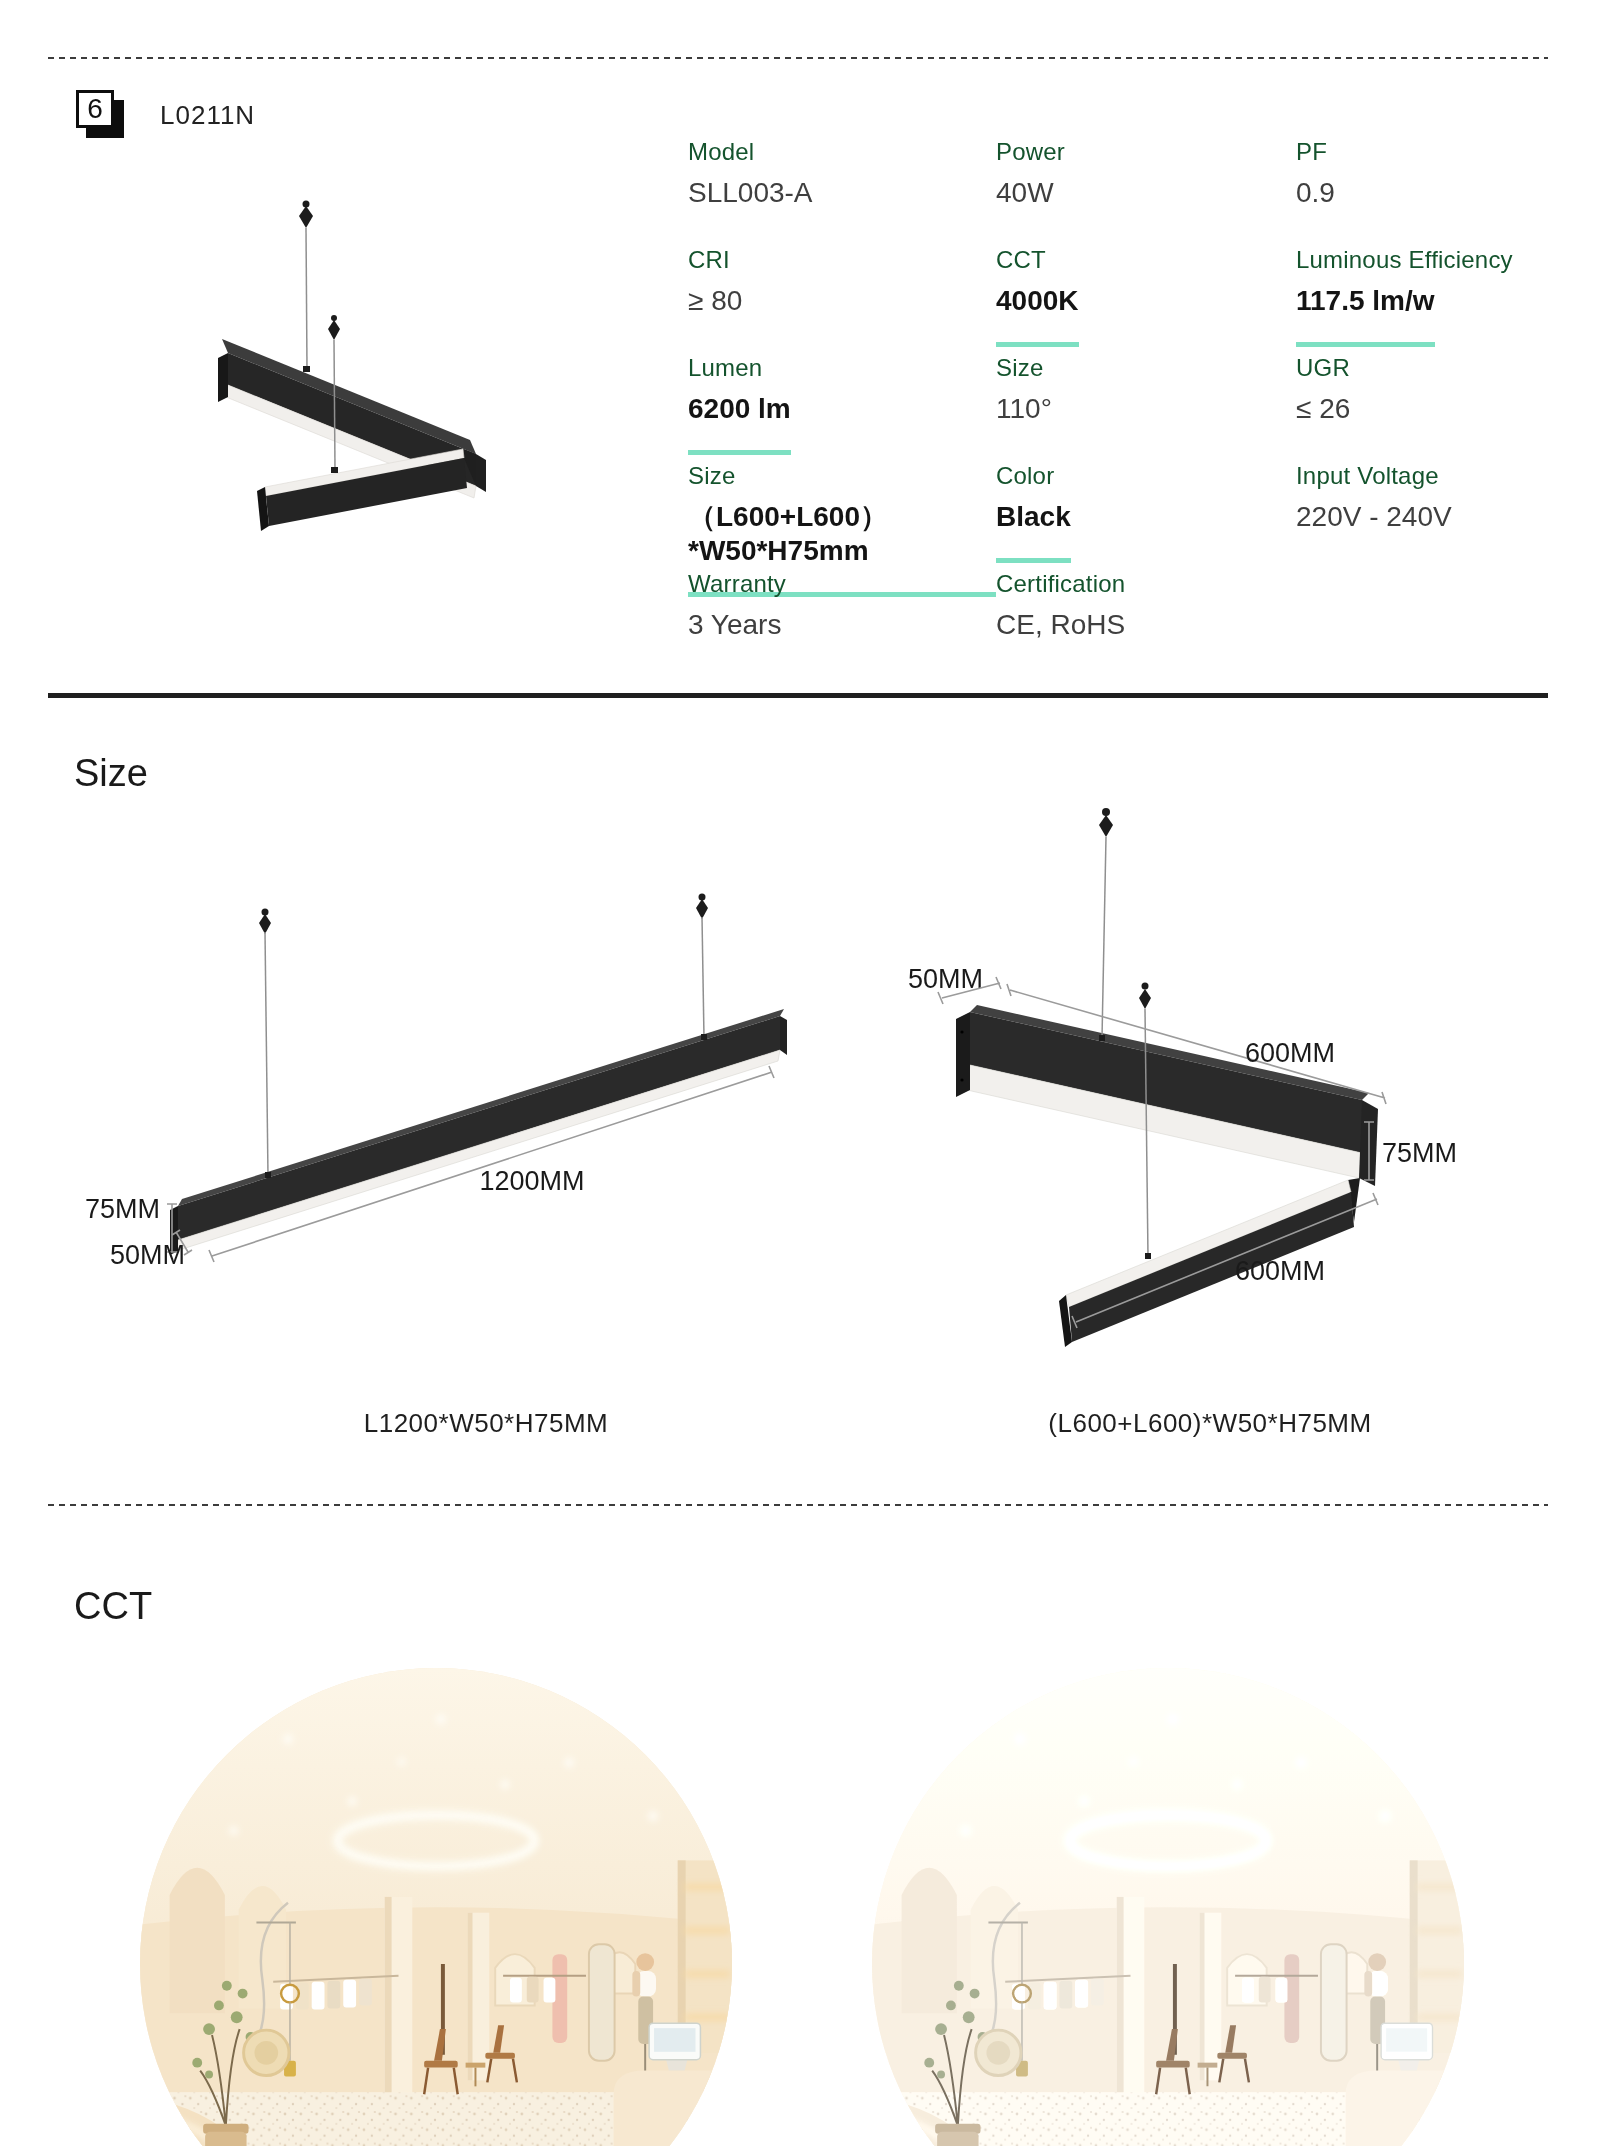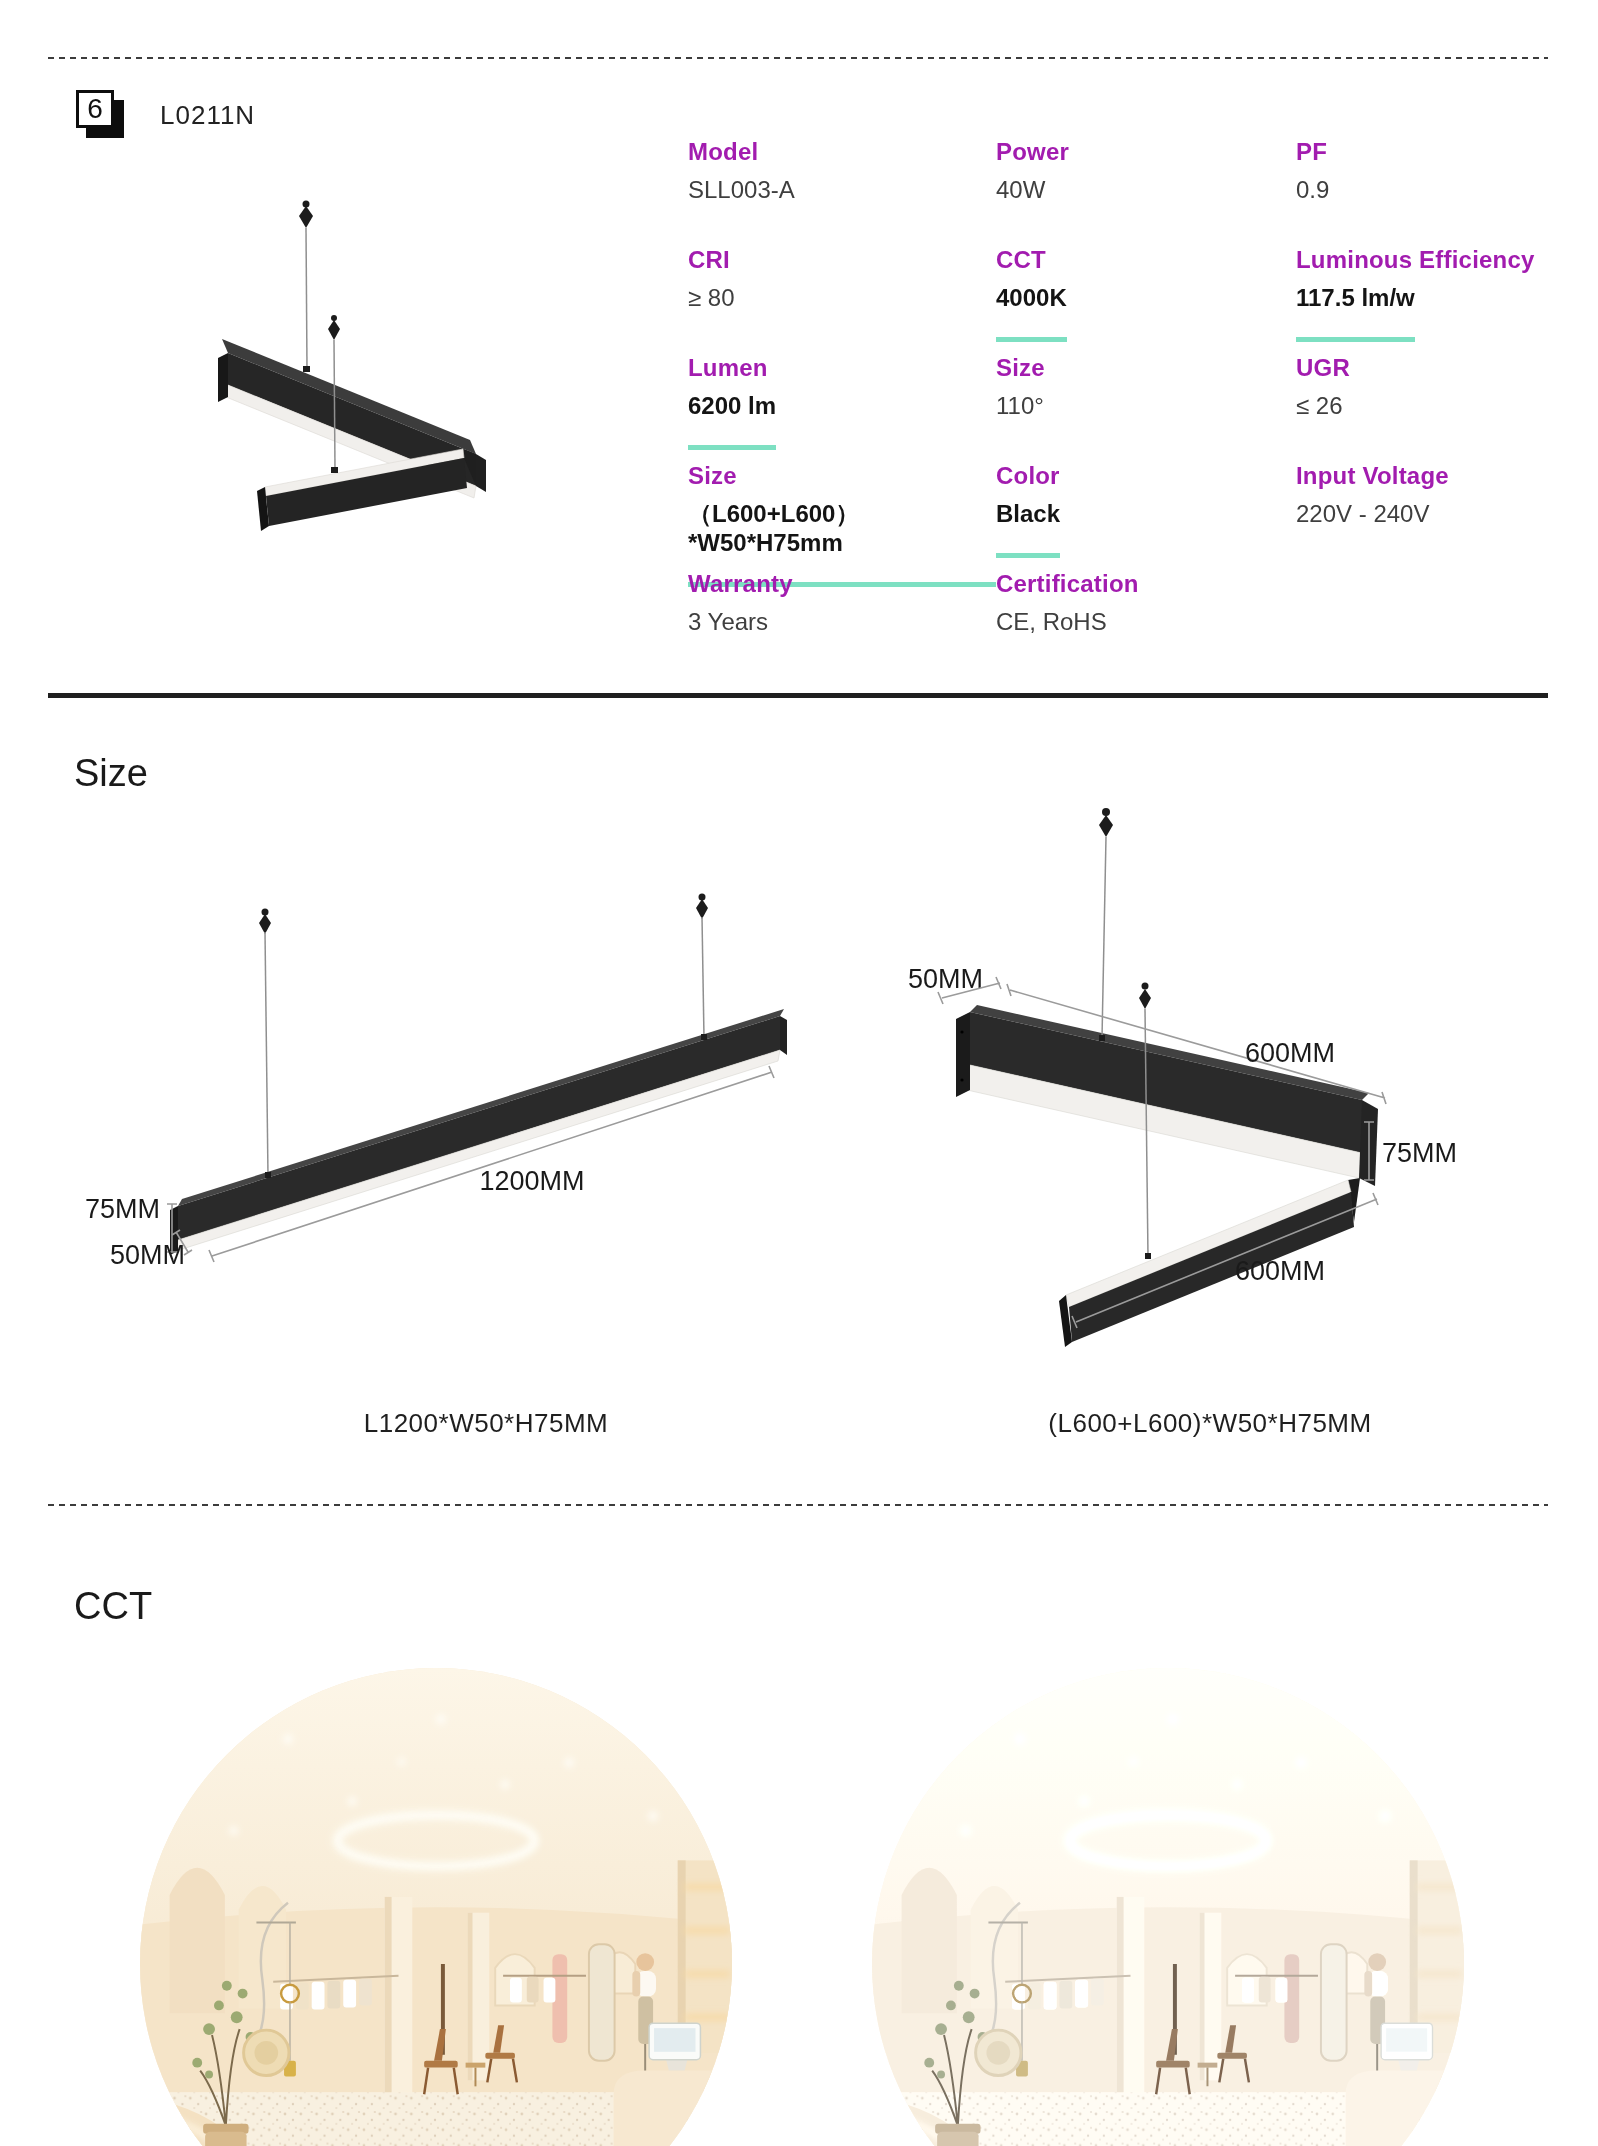--- a/index.html
+++ b/index.html
@@ -18,22 +18,22 @@
   .badge-shadow{position:absolute;left:10px;top:10px;width:38px;height:38px;background:#0d0d0d;}
   .badge{position:absolute;left:0;top:0;width:38px;height:38px;background:#fff;border:3px solid #0d0d0d;
     display:flex;align-items:center;justify-content:center;font-size:28px;font-weight:500;color:#111;box-sizing:border-box;}
   .product-code{position:absolute;left:160px;top:100px;font-size:26px;color:#222;letter-spacing:1px;}
 
   
   .spec-grid{
     position:absolute;left:688px;top:139px;width:862px;
     display:grid;grid-template-columns:308px 300px 254px;grid-auto-rows:108px;
   }
-  .spec-label{font-size:24px;font-weight:700;color:#a21caf;letter-spacing:.2px;line-height:1.1;}
-  .spec-value{margin-top:11px;font-size:24px;color:#3f3f3f;line-height:1.2;}
+  .spec-label{font-size:24px;font-weight:400;color:#14532d;letter-spacing:.2px;line-height:1.1;}
+  .spec-value{margin-top:11px;font-size:28px;color:#3f3f3f;line-height:1.2;}
   .spec-value .hl{display:inline-block;font-weight:700;color:#141414;
     padding-bottom:24px;border-bottom:5px solid #7de0c2;}
 
   
   .section-heading{position:absolute;font-size:38px;color:#1a1a1a;}
   .caption{position:absolute;top:1408px;font-size:26px;color:#1f1f1f;text-align:center;letter-spacing:.5px;}
 
   svg text{font-family:"Liberation Sans","DejaVu Sans",sans-serif;fill:#1a1a1a;font-size:27px;}
   .dimline{stroke:#9b9b9b;stroke-width:1.6;fill:none;}
   .wire{stroke:#8f8f8f;stroke-width:1.5;}

